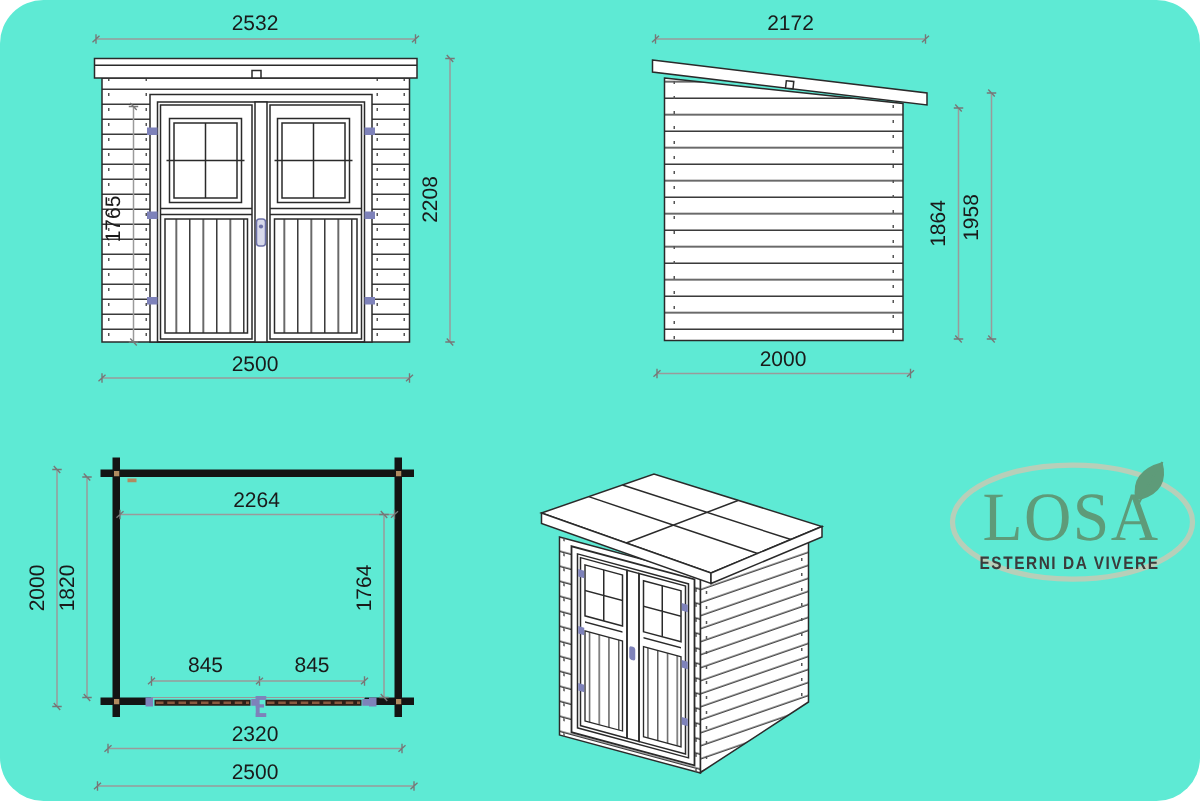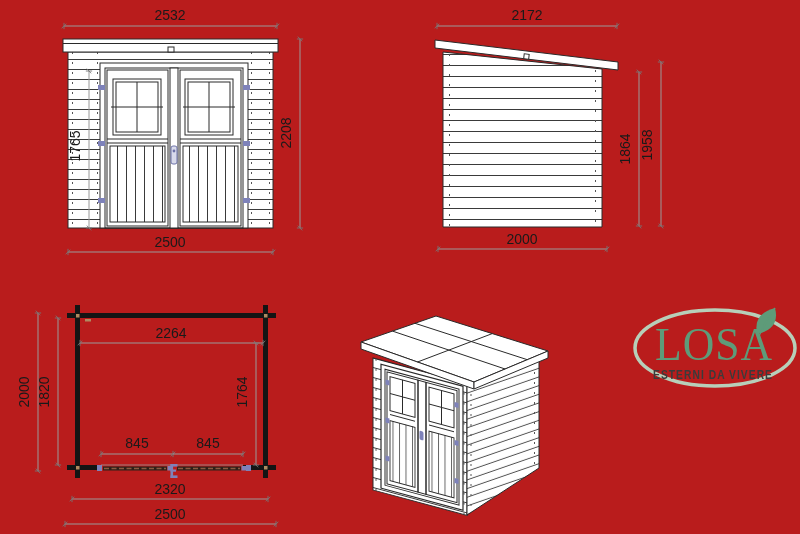--- a/index.html
+++ b/index.html
@@ -1,17 +1,17 @@
 <!DOCTYPE html>
 <html><head>
 <meta charset="utf-8">
 <style>
   html,body{margin:0;padding:0;background:#fff;}
-  .canvas{position:relative;width:800px;height:534px;background:#b91c1c;overflow:hidden;
-          font-family:"Liberation Sans", sans-serif;}
+  .canvas{position:relative;width:800px;height:534px;background:#5eead4;overflow:hidden;
+          font-family:"Liberation Sans", sans-serif;border-radius:29px;}
   svg{display:block;}
   .dim{font-family:"Liberation Sans", sans-serif;font-size:14px;fill:#1a1a1a;}
   .logo-brand{font-family:"Liberation Serif", serif;font-size:46px;letter-spacing:1px;}
   .logo-tag{font-family:"Liberation Sans", sans-serif;font-size:12px;font-weight:bold;letter-spacing:1.2px;}
   .ln{stroke:#2a2a2a;stroke-width:1;fill:none;}
   .lnw{stroke:#2a2a2a;stroke-width:1;fill:#ffffff;}
   .dimln{stroke:#9a9a9a;stroke-width:1;fill:none;}
   .joint{stroke:#555;stroke-width:1;stroke-dasharray:2 8;fill:none;}
 </style>
 </head>

